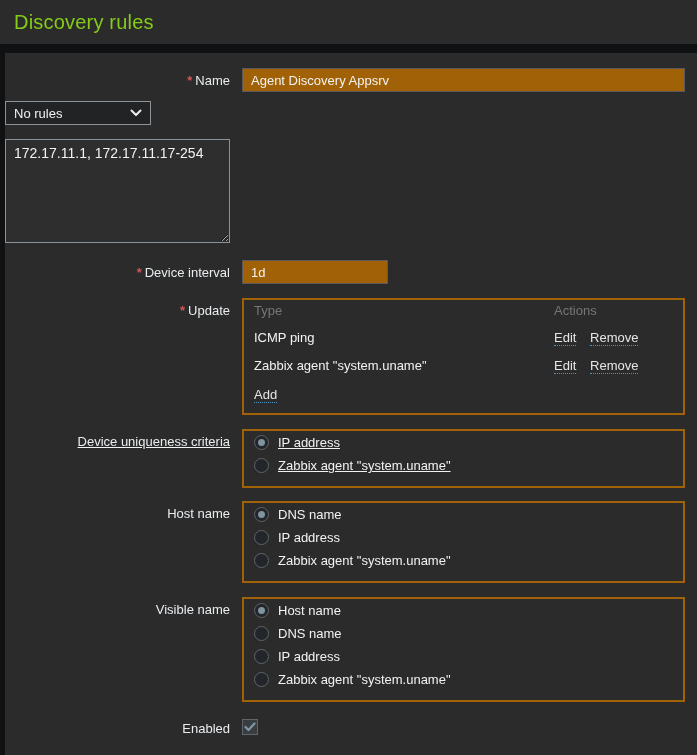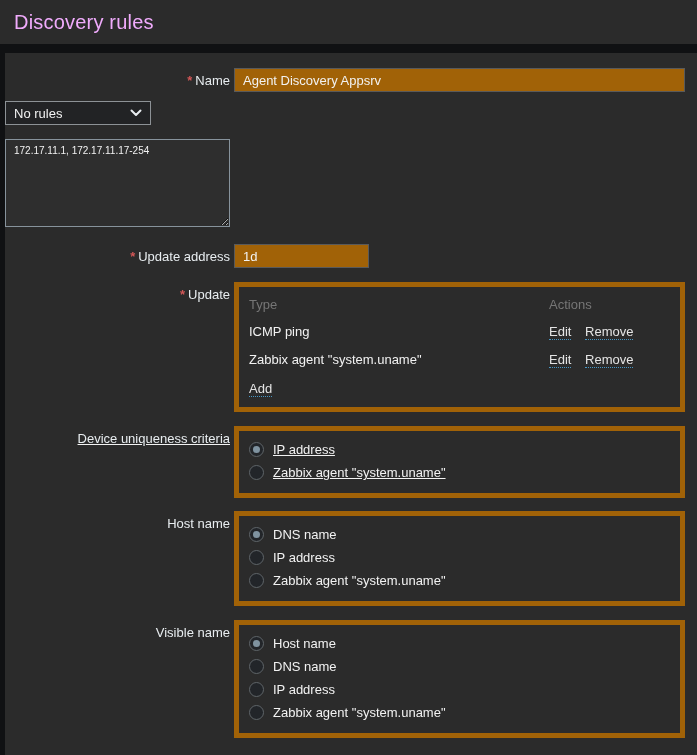--- a/index.html
+++ b/index.html
@@ -14,36 +14,36 @@
   .page-header {
     height: 44px;
     background: #2b2b2b;
     display: flex;
     align-items: center;
     padding-left: 14px;
   }
   .page-header h1 {
     font-size: 20px;
     font-weight: normal;
-    color: #f0abfc;
+    color: #84cc16;
     letter-spacing: .2px;
   }
   
   .panel {
     margin-left: 5px;
     margin-top: 9px;
     width: 692px;
     height: 702px;
     background: #2b2b2b;
     padding: 15px 12px 0 0;
   }
   .form-row {
     display: grid;
     grid-template-columns: 225px 1fr;
-    column-gap: 4px;
+    column-gap: 12px;
     align-items: start;
   }
   .form-label {
     text-align: right;
     color: #e8edf0;
     padding-top: 5px;
     white-space: nowrap;
   }
   .req {
     color: #d35757;
@@ -55,50 +55,50 @@
     background: #a16207;
     border: 1px solid #5a5a5a;
     color: #f2f2f2;
     font-family: "Liberation Sans", sans-serif;
     font-size: 13px;
     height: 24px;
     padding: 0 8px;
     outline: none;
   }
   .input-wide { width: 100%; }
-  .input-short { width: 135px; }
+  .input-short { width: 146px; }
   .ip-textarea {
     width: 100%;
-    height: 88px;
+    height: 104px;
     background: #2e2e2e;
     border: 1px solid #87939c;
     color: #f2f2f2;
     font-family: "Liberation Sans", sans-serif;
-    font-size: 10px;
+    font-size: 14px;
     padding: 5px 8px;
     resize: both;
     outline: none;
   }
   .select {
     width: 146px;
     height: 24px;
     background: #222325;
     border: 1px solid #8d9296;
     display: flex;
     align-items: center;
     justify-content: space-between;
     padding: 0 8px;
     cursor: pointer;
   }
   .select .chev { display: flex; align-items: center; }
   
   .group-box {
-    border: 5px solid #a16207;
+    border: 2px solid #a16207;
     width: 100%;
-    padding: 7px 10px 9px 10px;
+    padding: 0 10px 9px 10px;
   }
   .checks-header {
     display: grid;
     grid-template-columns: 300px 1fr;
     color: #767676;
     padding: 3px 0 7px 0;
   }
   .checks-row {
     display: grid;
     grid-template-columns: 300px 1fr;
@@ -179,21 +179,21 @@
         </span>
       </div>
     </div>
   </div>
 
   <div class="form-row mb14">
     <div><textarea class="ip-textarea" style="">172.17.11.1, 172.17.11.17-254</textarea></div>
   </div>
 
   <div class="form-row mb14">
-    <div class="form-label"><span class="req">*</span><span>Update address</span></div>
+    <div class="form-label"><span class="req">*</span><span>Device interval</span></div>
     <div><input class="text-input input-short" type="text" value="1d" style=""></div>
   </div>
 
   <div class="form-row mb14">
     <div class="form-label"><span class="req">*</span><span>Update</span></div>
     <div class="group-box">
       <div class="checks-header">
         <span>Type</span>
         <span>Actions</span>
       </div>

